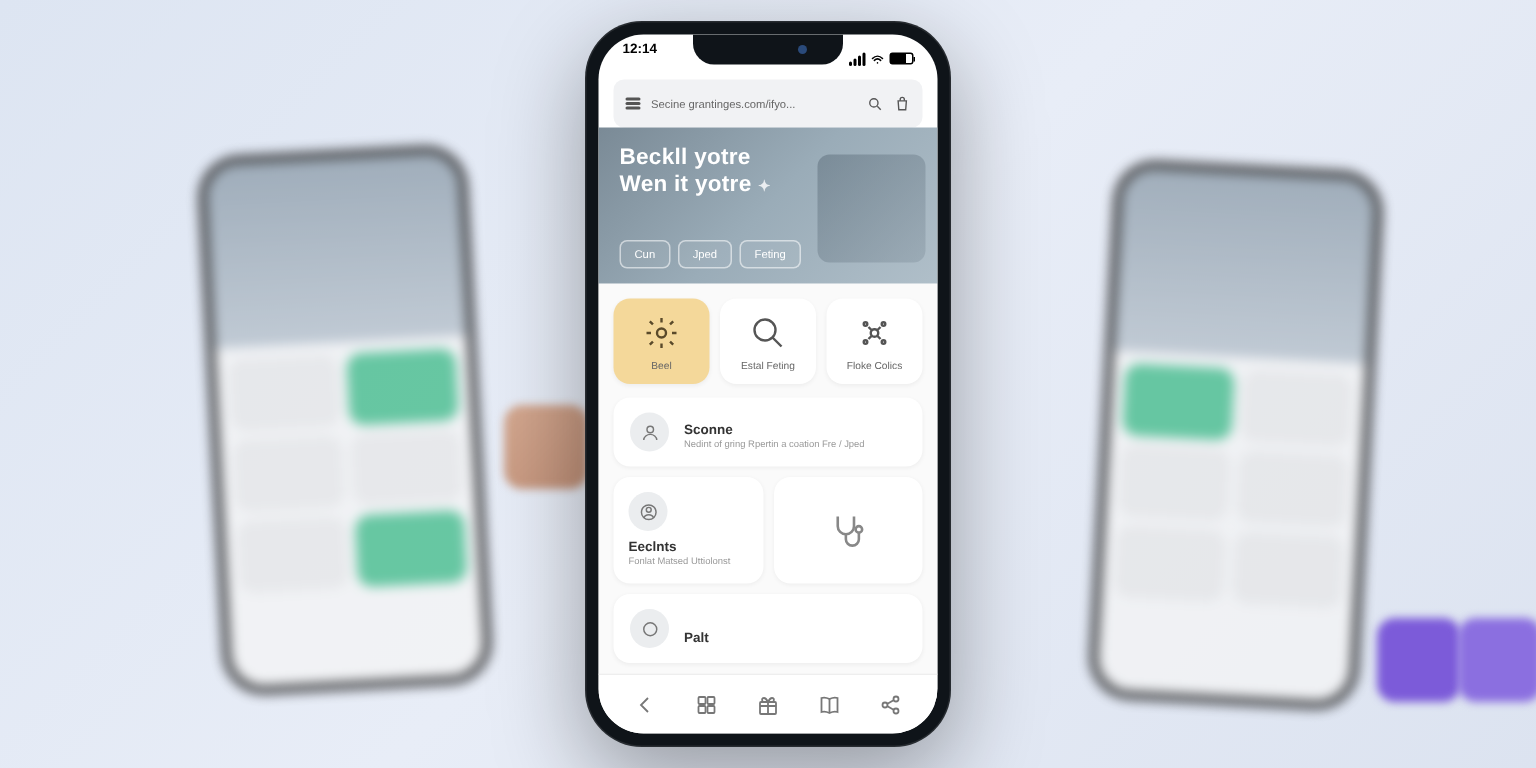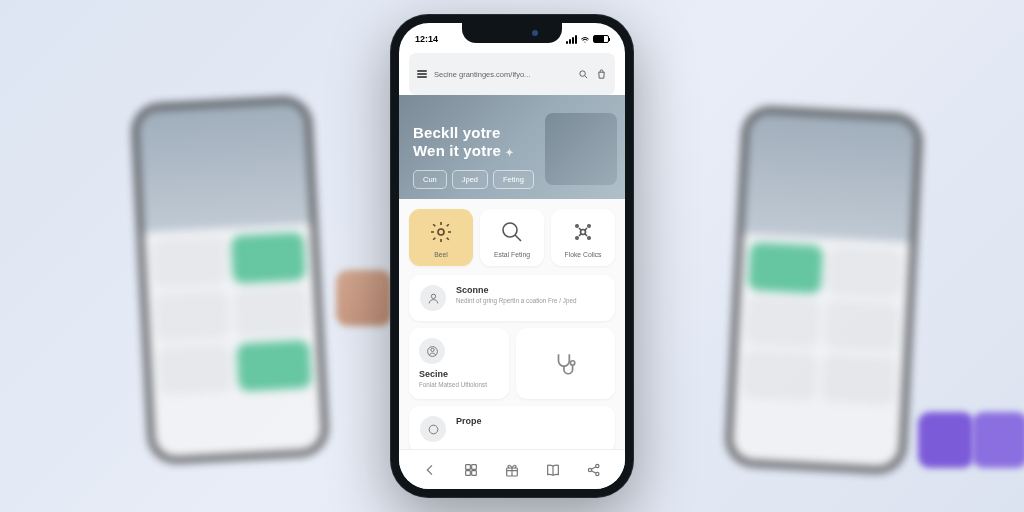--- a/index.html
+++ b/index.html
@@ -13,47 +13,47 @@
 .bg-cell{height:48px;background:#e8e8e8;border-radius:10px}
 .bg-cell.g{background:#3dbb87}
 .bg-tile{position:absolute;width:56px;height:56px;border-radius:12px;filter:blur(3px)}
 .bg-tile1{left:336px;top:270px;background:linear-gradient(135deg,#d4a890,#c09078)}
 .bg-tile2{right:50px;bottom:44px;background:#7c5bd9}
 .bg-tile3{right:-4px;bottom:44px;background:#8b6fe0}
 .phone{position:absolute;left:390px;top:14px;width:244px;height:484px;background:#0f1419;border-radius:38px;padding:9px;box-shadow:0 20px 60px rgba(0,0,0,0.35),0 0 0 1px rgba(255,255,255,0.1) inset}
 .screen{width:100%;height:100%;background:#fff;border-radius:30px;overflow:hidden;position:relative;display:flex;flex-direction:column}
 .notch{position:absolute;top:0;left:50%;transform:translateX(-50%);width:100px;height:20px;background:#0f1419;border-radius:0 0 14px 14px;z-index:10}
 .notch::after{content:'';position:absolute;right:24px;top:7px;width:6px;height:6px;border-radius:50%;background:#2a4a7a}
-.status{height:28px;display:flex;justify-content:space-between;align-items:center;padding:4px 16px 0;font-size:9px;font-weight:600;color:#000}
+.status{height:28px;display:flex;justify-content:space-between;padding:4px 16px 0;font-size:9px;font-weight:600;color:#000}
 .status-right{display:flex;gap:3px;align-items:center}
 .sig{display:flex;gap:1px;align-items:flex-end}
 .sig span{width:2px;background:#000;border-radius:1px}
 .sig span:nth-child(1){height:3px}.sig span:nth-child(2){height:5px}.sig span:nth-child(3){height:7px}.sig span:nth-child(4){height:9px}
 .batt{width:16px;height:8px;border:1px solid #000;border-radius:2px;position:relative}
 .batt::after{content:'';position:absolute;right:-2px;top:2px;width:1px;height:3px;background:#000}
 .batt span{display:block;width:70%;height:100%;background:#000}
-.url{height:42px;margin:2px 10px 0;background:#f1f2f4;border-radius:7px;display:flex;align-items:center;padding:0 8px;gap:7px}
+.url{height:32px;margin:2px 10px 0;background:#f1f2f4;border-radius:7px;display:flex;align-items:center;padding:0 8px;gap:7px}
 .ham{display:flex;flex-direction:column;gap:1.5px}
 .ham span{width:10px;height:1.5px;background:#555;border-radius:1px}
 .url-text{flex:1;font-size:7.5px;color:#666;white-space:nowrap;overflow:hidden}
 .url svg{width:11px;height:11px;stroke:#555;fill:none;stroke-width:2}
 .hero{height:104px;background:linear-gradient(135deg,#7a8a96 0%,#9aacb8 50%,#b0bfc9 100%);position:relative;padding:14px 14px 10px;display:flex;flex-direction:column;justify-content:flex-end}
 .hero-img{position:absolute;right:8px;top:18px;width:72px;height:72px;background:linear-gradient(135deg,#5a6b78,#8a9aa6);border-radius:8px;opacity:0.5}
 .hero h1{color:#fff;font-size:15px;font-weight:600;line-height:1.25;letter-spacing:0.2px;position:relative;z-index:1}
 .hero h1 span.star{font-size:10px;opacity:0.8}
-.chips{display:flex;gap:5px;margin-top:9px;position:relative;z-index:1}
+.chips{display:flex;gap:5px;margin-top:27px;position:relative;z-index:1}
 .chip{padding:4px 9px;border:1px solid rgba(255,255,255,0.55);border-radius:5px;font-size:7.5px;color:#fff;background:rgba(255,255,255,0.06)}
 .content{flex:1;background:#fafafa;padding:10px 10px 0;overflow:hidden}
 .tiles{display:grid;grid-template-columns:repeat(3,1fr);gap:7px;margin-bottom:9px}
 .tile{background:#fff;border-radius:11px;padding:11px 4px 8px;display:flex;flex-direction:column;align-items:center;gap:7px;box-shadow:0 1px 3px rgba(0,0,0,0.05)}
 .tile.hl{background:#f4d89a}
 .tile svg{width:24px;height:24px;stroke:#555;fill:none;stroke-width:1.6}
 .tile.hl svg{stroke:#5a4a2a}
 .tile-label{font-size:6.8px;color:#666;font-weight:500;text-align:center}
-.card{background:#fff;border-radius:11px;padding:10px 11px;margin-bottom:7px;display:flex;gap:10px;align-items:flex-start;box-shadow:0 1px 3px rgba(0,0,0,0.05)}
+.card{background:#fff;border-radius:11px;padding:10px 11px;margin-bottom:7px;display:flex;gap:10px;align-items:flex-end;box-shadow:0 1px 3px rgba(0,0,0,0.05)}
 .card-ico{width:26px;height:26px;border-radius:50%;background:#ebedef;display:flex;align-items:center;justify-content:center;flex-shrink:0}
 .card-ico svg{width:13px;height:13px;stroke:#777;fill:none;stroke-width:1.8}
 .card-t{font-size:9px;font-weight:600;color:#333;margin-bottom:2px}
 .card-s{font-size:6.3px;color:#999;line-height:1.3}
 .cards2{display:grid;grid-template-columns:1fr 1fr;gap:7px;margin-bottom:7px}
 .card2{background:#fff;border-radius:11px;padding:10px;box-shadow:0 1px 3px rgba(0,0,0,0.05)}
 .card2 .card-ico{margin-bottom:5px}
 .card2-center{display:flex;align-items:center;justify-content:center;min-height:58px}
 .card2-center svg{width:26px;height:26px;stroke:#888;fill:none;stroke-width:1.6}
 .nav{height:40px;background:#fff;border-top:1px solid #eee;display:flex;align-items:center;justify-content:space-around;padding:0 10px}
@@ -190,41 +190,41 @@
 
     <div class="cards2">
       <div class="card2">
         <div class="card-ico">
           <svg viewBox="0 0 24 24">
                 <circle cx="12" cy="12" r="9"></circle>
                 <circle cx="12" cy="9" r="3"></circle>
                 <path d="M6 19c1-3 4-4 6-4s5 1 6 4"></path>
               </svg>
         </div>
-        <div class="card-t">Secine</div>
+        <div class="card-t">Eeclnts</div>
         <div class="card-s">Fonlat Matsed
 Uttiolonst</div>
       </div>
       <div class="card2 card2-center">
         <svg viewBox="0 0 24 24">
               <path d="M6 3v6a5 5 0 0010 0V3"></path>
               <path d="M11 14v3a4 4 0 008 0v-4"></path>
               <circle cx="19" cy="11" r="2"></circle>
             </svg>
       </div>
     </div>
 
     <div class="card" style="margin-bottom:0">
       <div class="card-ico">
         <svg viewBox="0 0 24 24">
               <circle cx="12" cy="12" r="8"></circle>
             </svg>
       </div>
       <div>
-        <div class="card-t">Prope</div>
+        <div class="card-t">Palt</div>
       </div>
     </div>
   </div>
 
   <div class="nav">
     <svg viewBox="0 0 24 24">
           <path d="M15 5l-7 7 7 7"></path>
         </svg>
     <svg viewBox="0 0 24 24">
           <rect x="4" y="4" width="7" height="7" rx="1"></rect>

